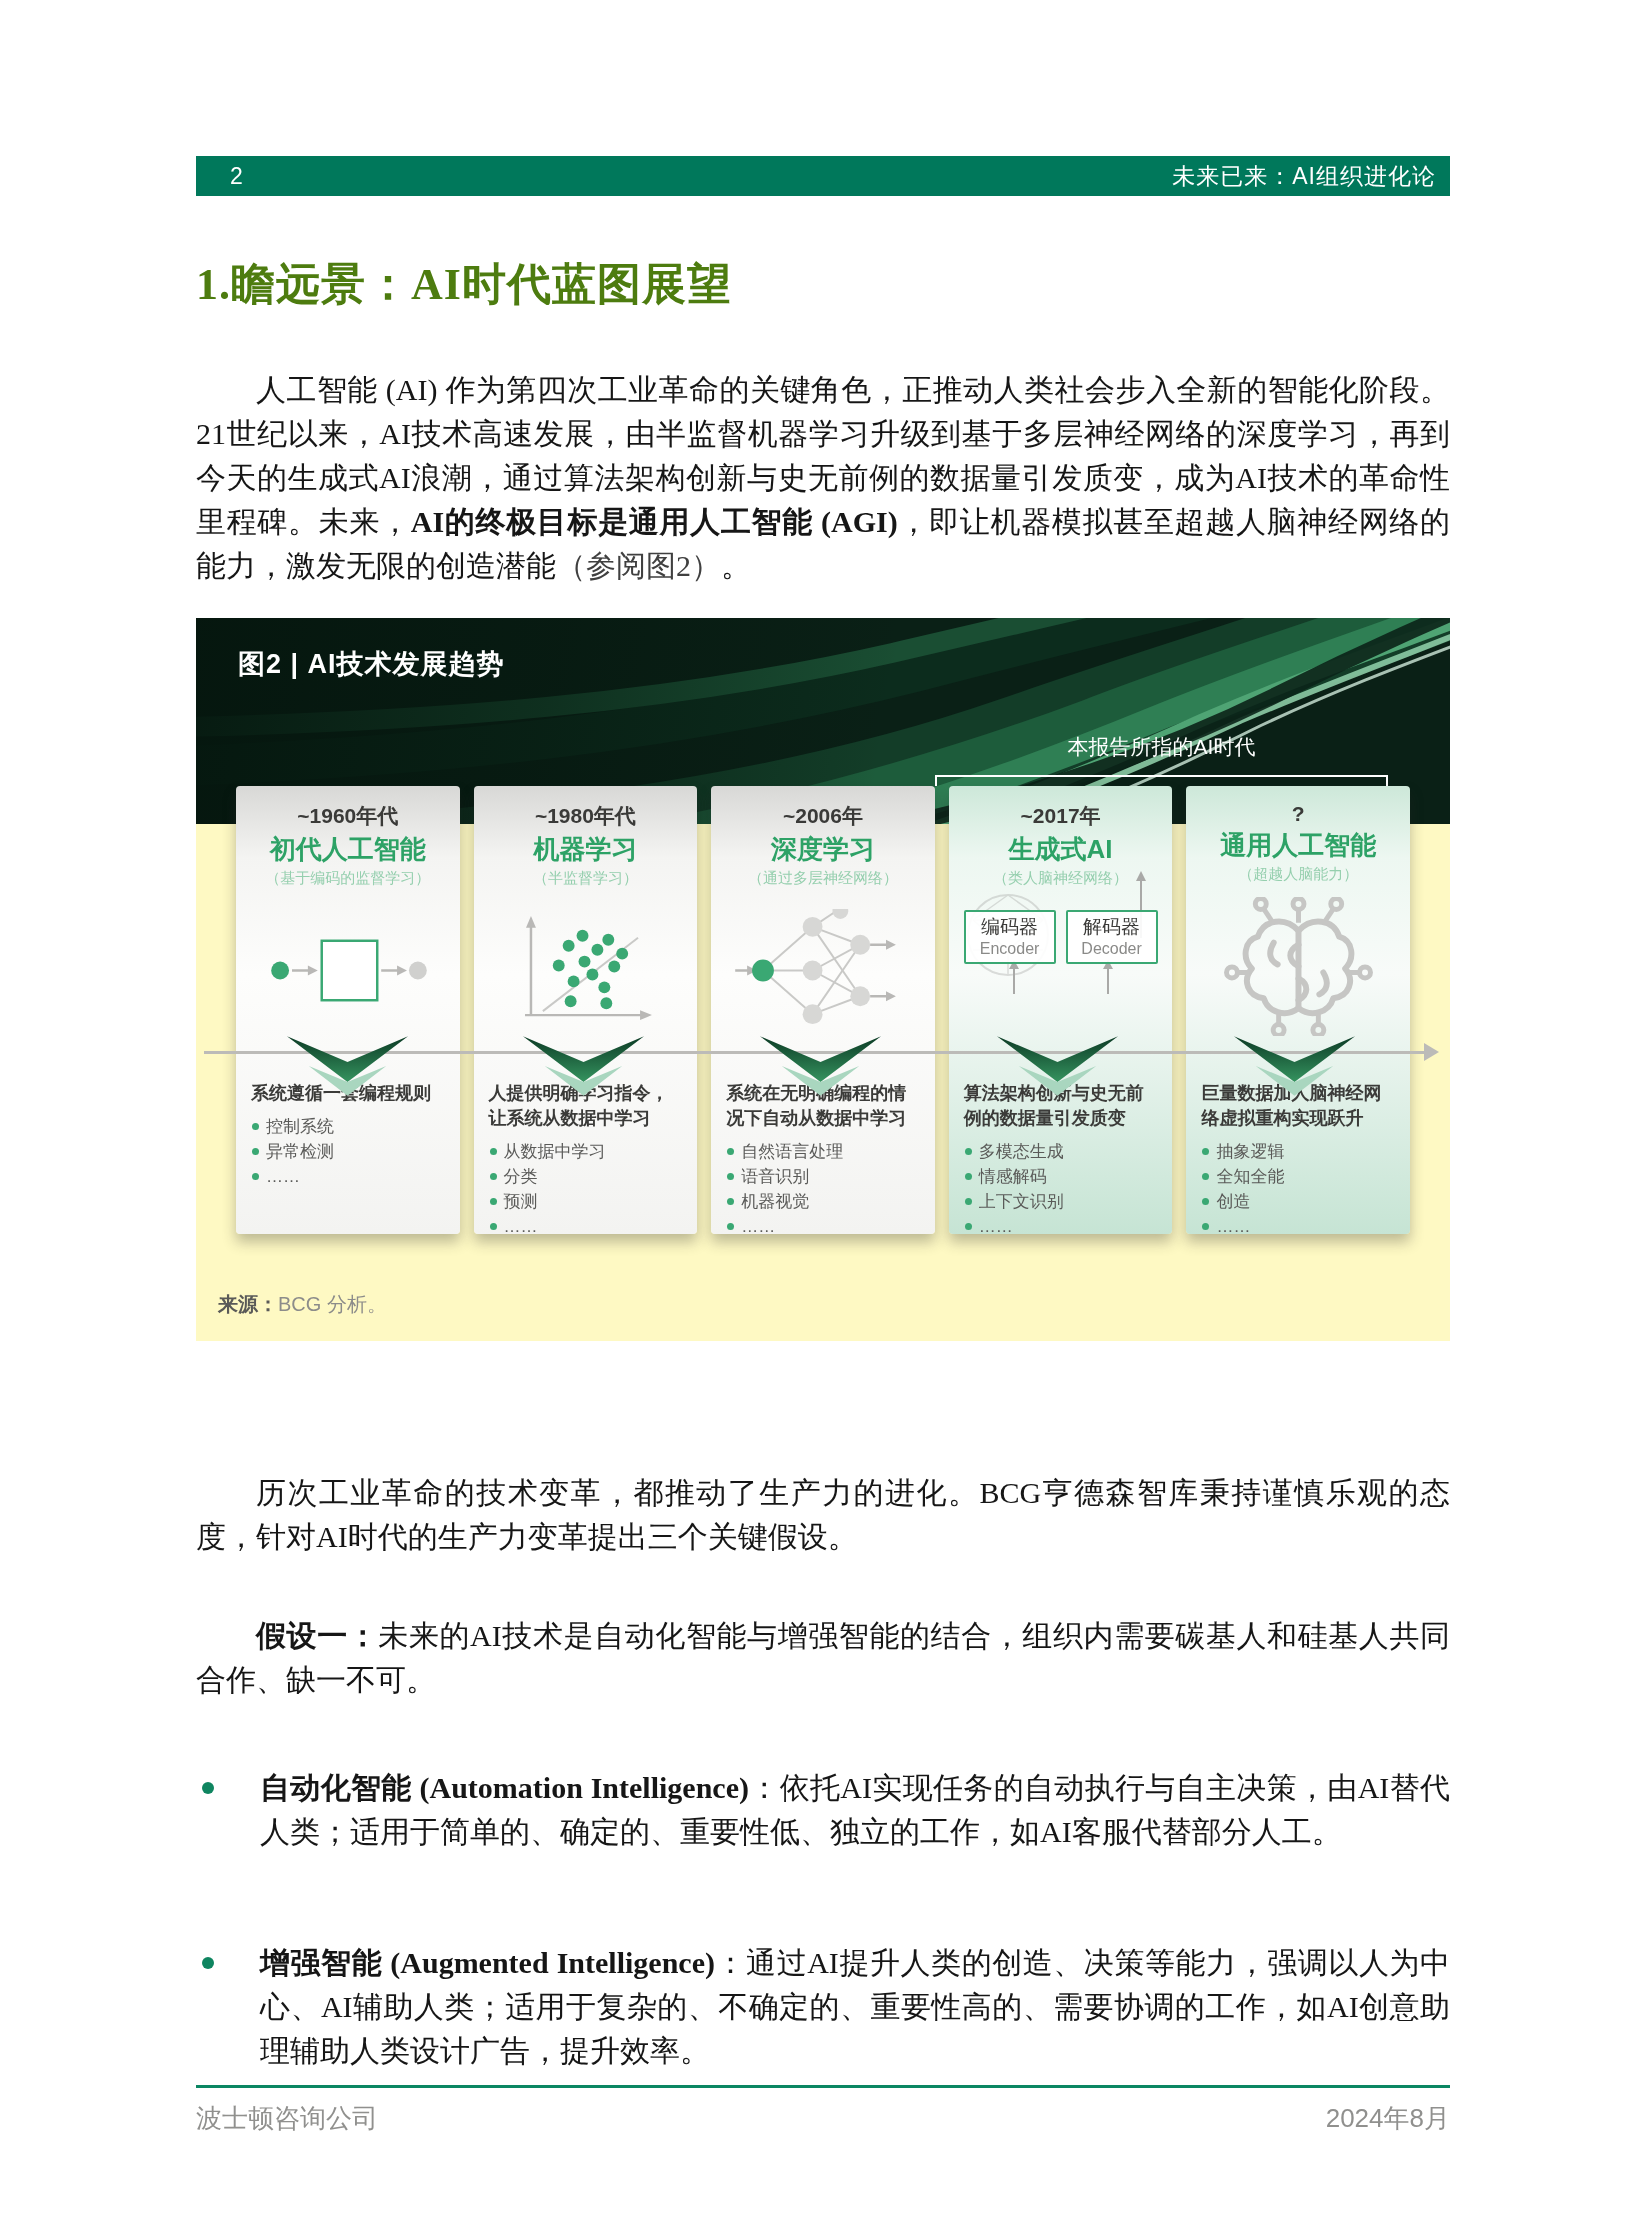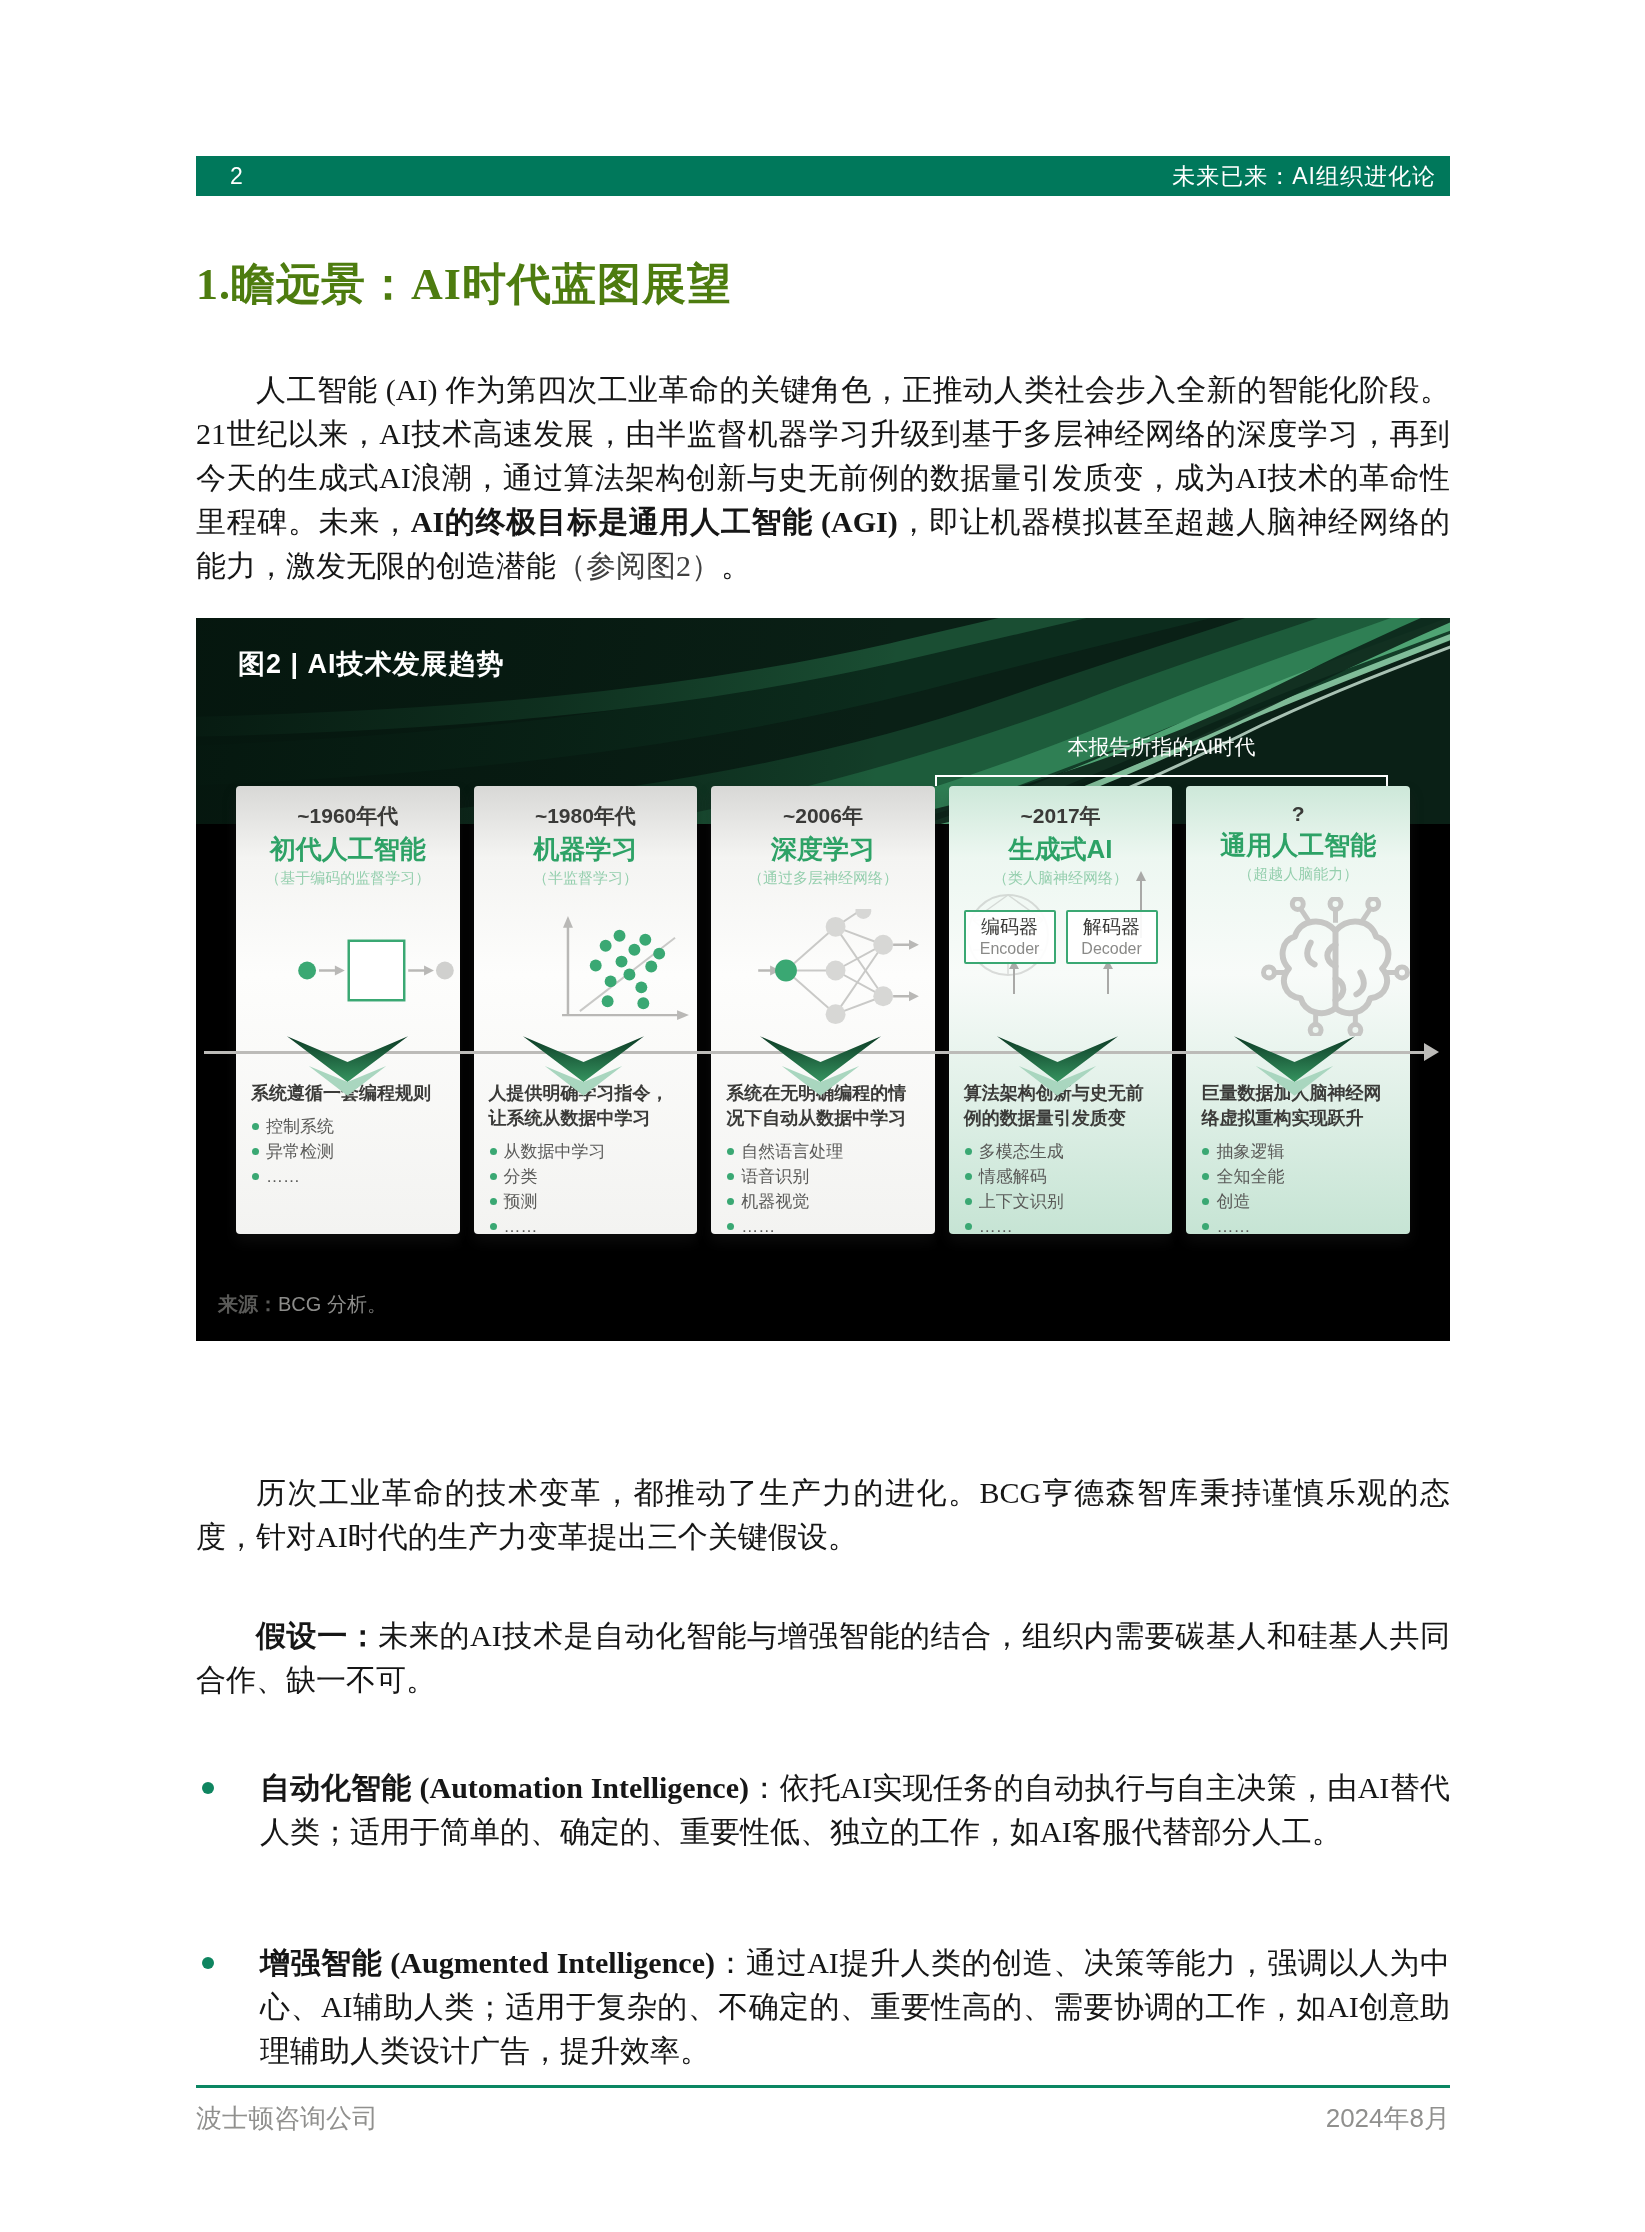--- a/index.html
+++ b/index.html
@@ -34,40 +34,40 @@
   .blt2{top:1941px;}
 
   
   .f-line{position:absolute;left:196px;top:2085px;width:1254px;height:3px;background:#0a8662;}
   .f-left{position:absolute;left:196px;top:2101px;font-size:26px;color:#90908e;
           font-family:"Liberation Sans","DejaVu Sans",sans-serif;}
   .f-right{position:absolute;right:196px;top:2101px;font-size:26px;color:#90908e;
           font-family:"Liberation Sans","DejaVu Sans",sans-serif;}
 
   
-  .fig{position:absolute;left:196px;top:618px;width:1254px;height:723px;background:#000000;
+  .fig{position:absolute;left:196px;top:618px;width:1254px;height:723px;background:#fef9c3;
        font-family:"Liberation Sans","DejaVu Sans",sans-serif;}
   .fig-banner{position:absolute;left:0;top:0;width:1254px;height:206px;overflow:hidden;background:#0a2016;}
   .fig-banner svg{position:absolute;left:0;top:0;}
   .fig-banner .shade{position:absolute;left:0;top:0;width:100%;height:100%;
        background:linear-gradient(100deg,rgba(5,22,14,.93) 0%,rgba(5,22,14,.55) 28%,rgba(5,22,14,0) 55%);}
   .fig-title{position:absolute;left:42px;top:28px;color:#ffffff;font-size:27px;font-weight:bold;letter-spacing:1px;}
   .era-label{position:absolute;left:739px;top:115px;width:453px;text-align:center;color:#ffffff;font-size:21px;}
   .era-bracket{position:absolute;left:739px;top:157px;width:449px;height:9px;
        border-top:2px solid #ffffff;border-left:2px solid #ffffff;border-right:2px solid #ffffff;}
 
   .cards{position:absolute;left:40px;top:168px;width:1174px;height:448px;display:flex;gap:14px;z-index:1;}
   .card{position:relative;flex:1 1 0;border-radius:4px;box-shadow:0 8px 14px rgba(40,40,40,.30);
         text-align:center;overflow:hidden;}
   .card.gray{background:linear-gradient(180deg,#d8d8d6 0%,#f4f4f2 16%,#fdfdfc 42%,#f3f3f1 100%);}
   .card.green{background:linear-gradient(180deg,#cde8d9 0%,#edf7f1 16%,#f8fbf9 42%,#c6e4d4 100%);}
   .c-year{margin-top:16px;font-size:21px;font-weight:bold;color:#3a3a38;}
   .c-title{margin-top:2px;font-size:26px;font-weight:bold;color:#2da266;}
   .c-sub{margin-top:2px;font-size:15px;color:#95cfae;}
-  .c-icon{height:149px;margin-top:8px;display:flex;align-items:center;justify-content:flex-end;position:relative;}
+  .c-icon{height:149px;margin-top:8px;display:flex;align-items:center;justify-content:center;position:relative;}
   .c-text{position:absolute;left:0;right:0;top:295px;padding:0 15px;text-align:left;}
   .c-desc{font-size:18px;font-weight:bold;color:#3b3b39;line-height:25px;}
   .c-list{list-style:none;margin:8px 0 0 0;padding:0;}
   .c-list li{position:relative;padding-left:15px;font-size:17px;color:#5a5a58;line-height:25px;}
   .c-list li::before{content:'';position:absolute;left:1px;top:9px;width:7px;height:7px;
         border-radius:50%;background:#3aa873;}
 
   .fig-arrow{position:absolute;left:8px;top:433px;width:1220px;height:3px;background:#bcbbb8;z-index:2;}
   .fig-arrow::after{content:'';position:absolute;right:-15px;top:-8px;
         border-left:15px solid #bcbbb8;border-top:9px solid transparent;border-bottom:9px solid transparent;}

